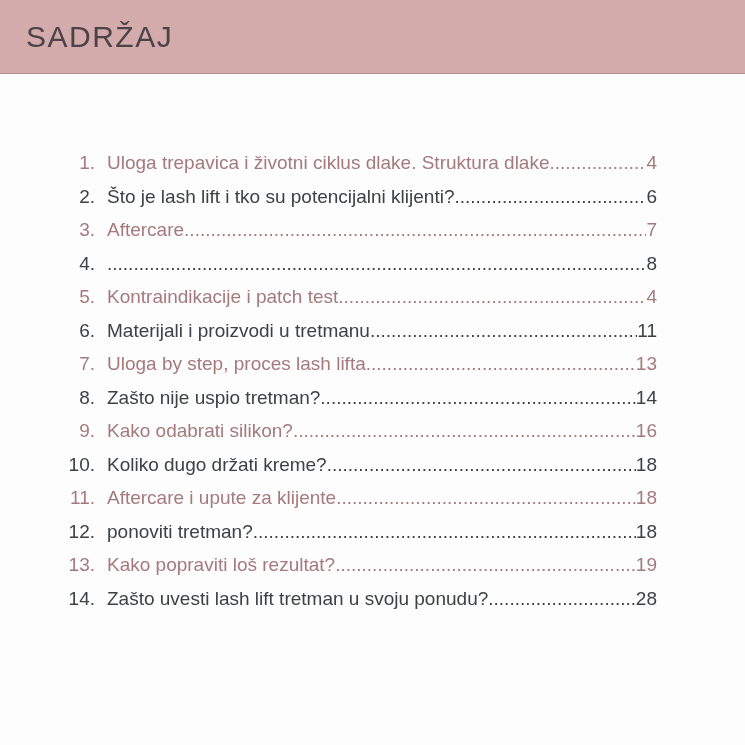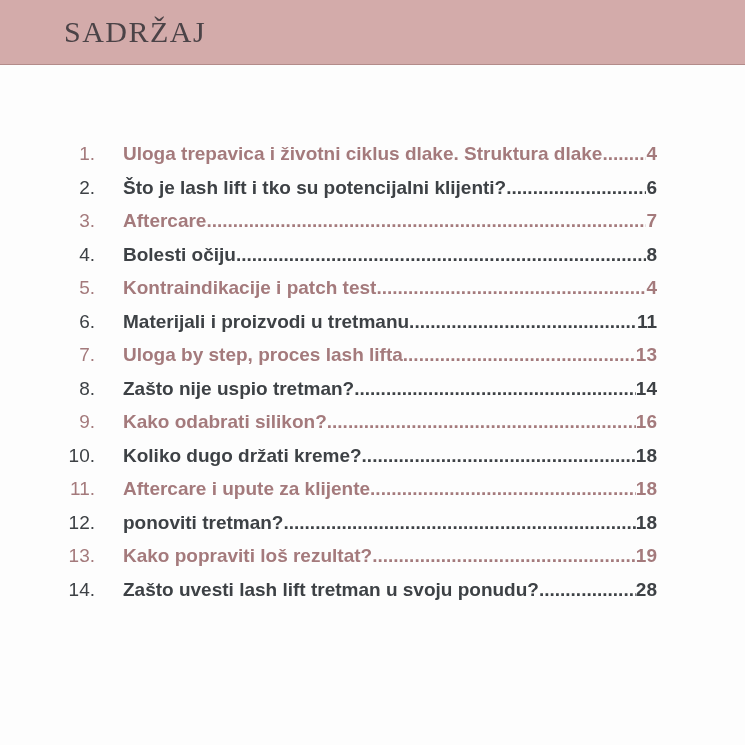--- a/index.html
+++ b/index.html
@@ -6,28 +6,27 @@
 
   html, body {
     width: 745px;
     height: 745px;
     overflow: hidden;
     background: var(--page-bg, #fdfdfd);
     font-family: "Liberation Sans", sans-serif;
   }
 
   .band {
-    height: 65px;
+    height: 74px;
     width: 100%;
     background: var(--band-bg, #d3abaa);
     display: flex;
     align-items: center;
-    padding-left: 64px;
+    padding-left: 26px;
     border-bottom: 1px solid rgba(140, 100, 100, 0.45);
-    font-family: Liberation Serif, serif;
   }
 
   .band h1 {
     font-size: 30px;
     font-weight: 400;
     letter-spacing: 1.5px;
     color: var(--title-color, #4b4347);
   }
 
   .toc {
@@ -48,23 +47,22 @@
 
   .toc-num {
     flex: 0 0 32px;
     width: 32px;
     text-align: right;
     white-space: nowrap;
   }
 
   .toc-body {
     flex: 1;
-    margin-left: 28px;
+    margin-left: 12px;
     min-width: 0;
-    font-weight: bold;
   }
 
   .toc-line {
     display: flex;
     align-items: baseline;
   }
 
   .toc-title {
     white-space: nowrap;
     flex: 0 0 auto;
@@ -118,21 +116,20 @@
             <span class="toc-title">Aftercare</span>
             <span class="toc-dots">............................................................................................................................................................................................................................</span>
             <span class="toc-page">7</span>
           </div>
         </div>
   </div>
       <div class="toc-row">
     <span class="toc-num">4.</span>
     <div class="toc-body">
           <div class="toc-line">
-            <span class="toc-title">Bolesti očiju</span>
             <span class="toc-dots">............................................................................................................................................................................................................................</span>
             <span class="toc-page">8</span>
           </div>
         </div>
   </div>
       <div class="toc-row accent">
     <span class="toc-num">5.</span>
     <div class="toc-body">
           <div class="toc-line">
             <span class="toc-title">Kontraindikacije i patch test</span>

